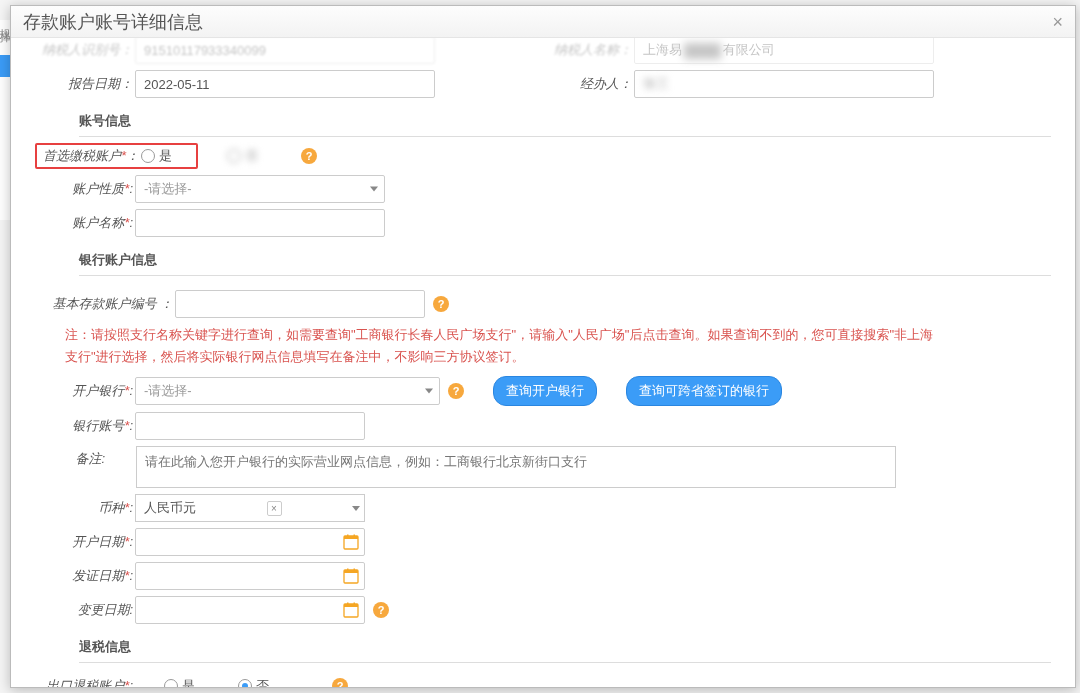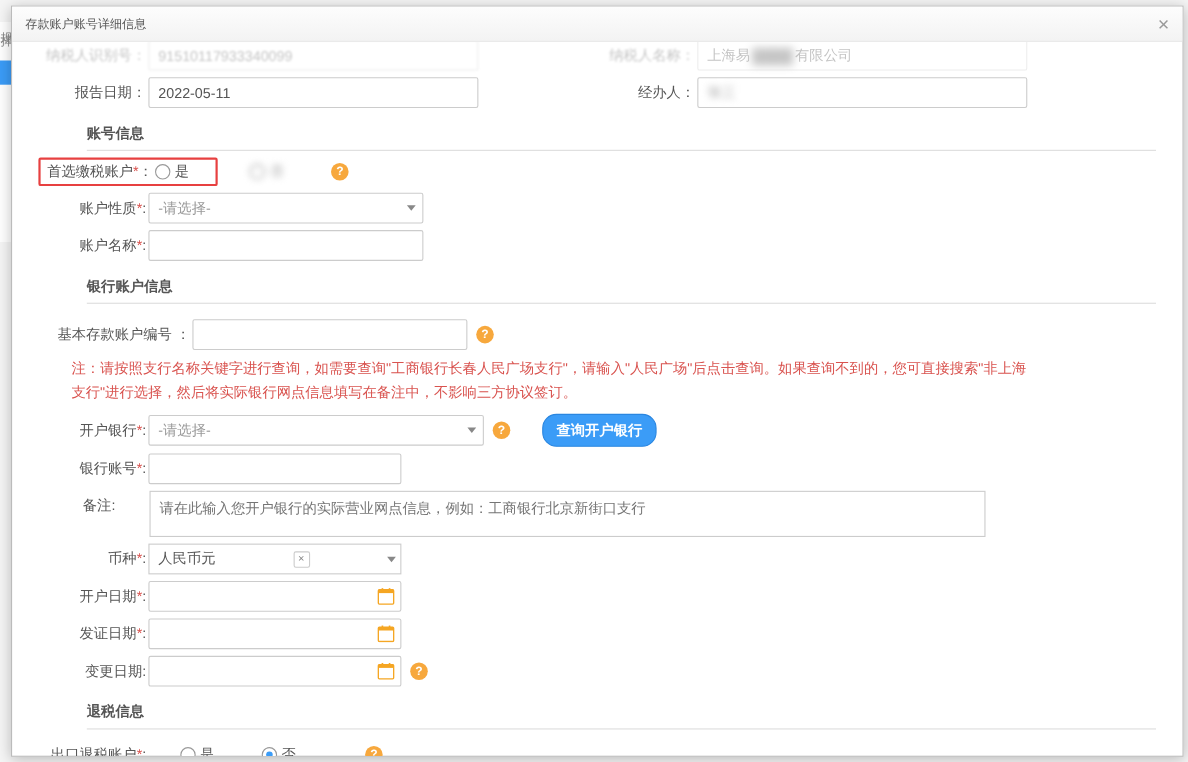--- a/index.html
+++ b/index.html
@@ -49,21 +49,21 @@
     }
     .modal-header {
       height: 32px;
       border-bottom: 1px solid #e5e5e5;
       background: linear-gradient(#fdfdfd,#f3f3f3);
       display: flex;
       align-items: center;
       padding: 0 12px;
       justify-content: space-between;
     }
-    .modal-title { color: #555; font-size: 11px; }
+    .modal-title { color: #555; font-size: 18px; }
     .modal-close {
       font-size: 18px;
       color: #999;
       cursor: pointer;
       line-height: 1;
     }
     .modal-body {
       padding: 4px 24px 10px 24px;
       height: calc(100% - 32px);
       overflow: auto;
@@ -77,20 +77,21 @@
     .field {
       display: flex;
       align-items: center;
     }
     .label {
       width: 100px;
       text-align: right;
       color: #555;
       padding-right: 2px;
       flex-shrink: 0;
+      font-style: italic;
     }
     .req { color: #d9534f; }
     input[type=text].fc, .fc-select, .fc-text {
       height: 28px;
       border: 1px solid #ccc;
       padding: 2px 8px;
       font-size: 13px;
       color: #555;
       border-radius: 2px;
       background: #fff;
@@ -178,21 +179,20 @@
       display: inline-flex;
       align-items: center;
       height: 30px;
       padding: 0 12px;
       background: #3b9cf7;
       color: #fff;
       border-radius: 13px;
       font-size: 13px;
       cursor: pointer;
       border: 1px solid #2a86e0;
-      font-weight: bold;
     }
     textarea.remark {
       width: 760px;
       height: 42px;
       border: 1px solid #ccc;
       padding: 6px 8px;
       font-size: 13px;
       color: #555;
       resize: none;
       font-family: inherit;
@@ -327,20 +327,21 @@
         <span class="label">
           <span>开户银行</span><span class="req">*</span>:
         </span>
         <div class="fc-select" style="width:305px">
           <span class="placeholder">-请选择-</span>
           <span class="caret"></span>
         </div>
         <span class="help-icon" style="margin-left:8px">?</span>
       </div>
       <span class="btn">查询开户银行</span>
+      <span class="btn">查询可跨省签订的银行</span>
     </div>
 
     <div class="row">
       <div class="field">
         <span class="label">
           <span>银行账号</span><span class="req">*</span>:
         </span>
         <input type="text" class="fc w230" style="">
       </div>
     </div>

